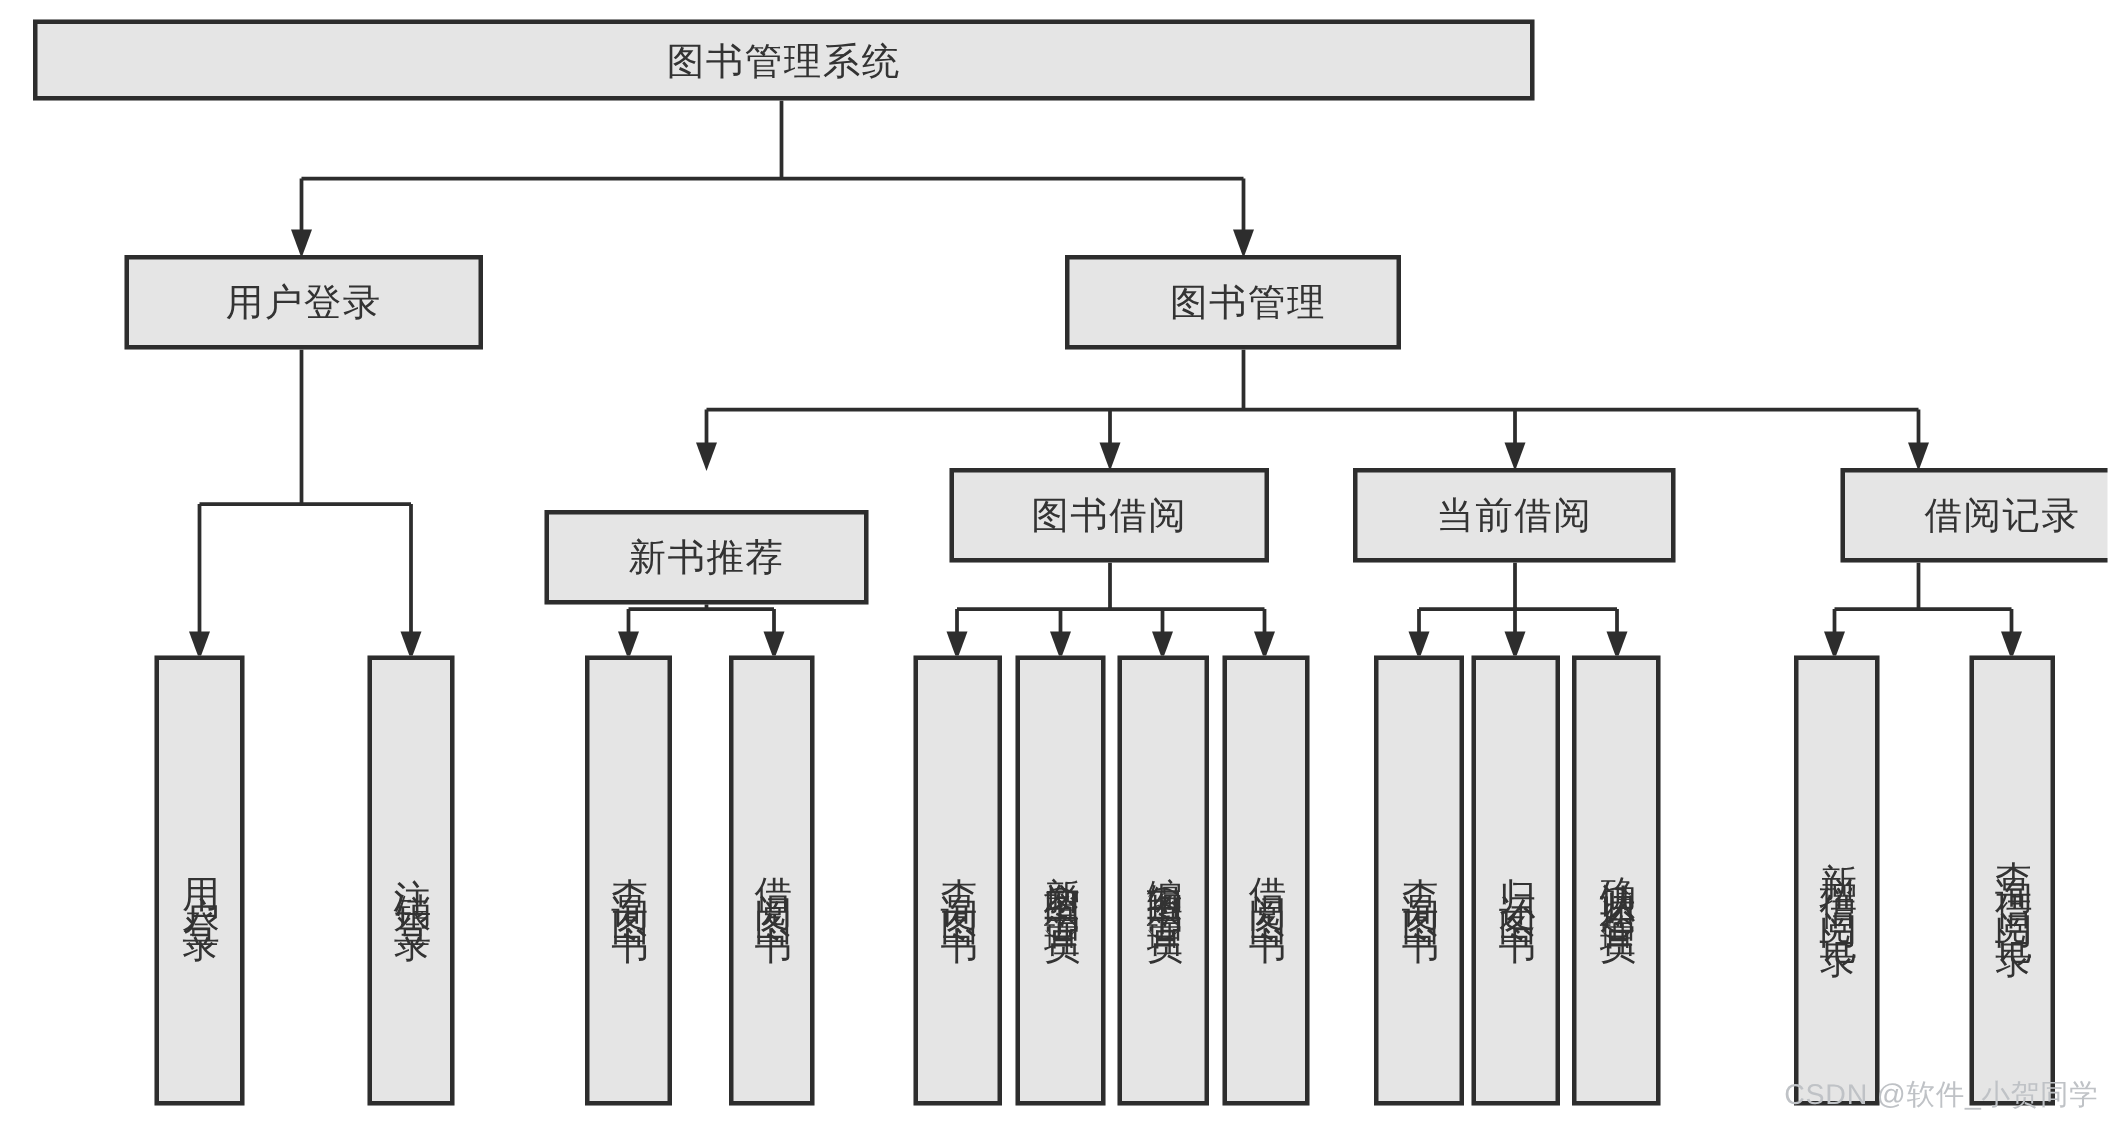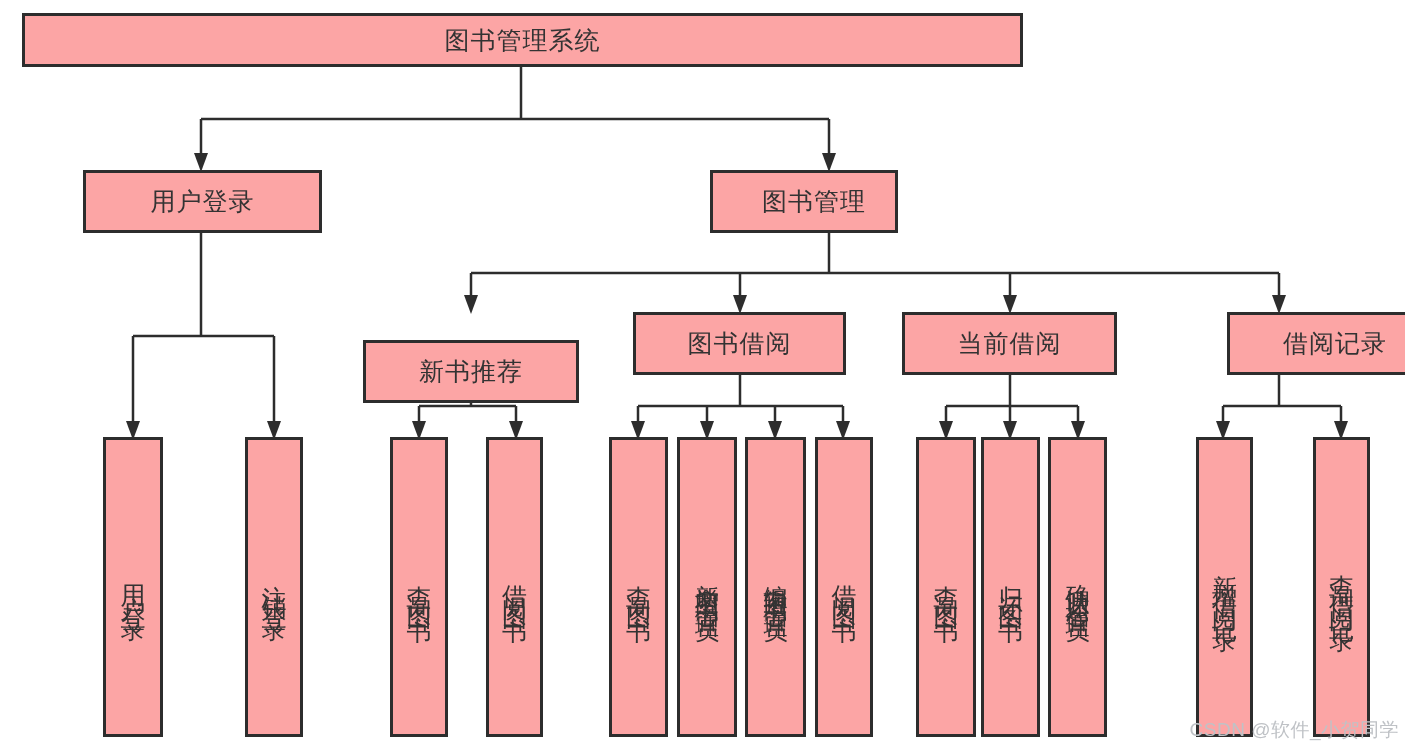--- a/index.html
+++ b/index.html
@@ -8,21 +8,21 @@
     background: var(--background, #ffffff);
     font-family: "Liberation Sans", sans-serif;
     overflow: hidden;
   }
   .stage { position: relative; width: 1405px; height: 747px; }
   .wires { position: absolute; left: 0; top: 0; }
   .wires path { stroke: var(--line, #2d2d2d); stroke-width: 2.5; fill: none; }
   .wires polygon { fill: var(--line, #2d2d2d); stroke: none; }
   .node {
     position: absolute; box-sizing: border-box;
-    background: #fca5a5;
+    background: #e5e5e5;
     border: 3px solid var(--border, #2d2d2d);
     display: flex; align-items: center; justify-content: center;
     color: var(--text, #333333);
     font-size: 25px; letter-spacing: 1px;
     white-space: nowrap;
   }
   .leaf {
     writing-mode: vertical-rl;
     text-orientation: mixed;
     white-space: normal;
@@ -68,21 +68,21 @@
     <polygon points="939,421 953,421 946,440"></polygon>
     <polygon points="1003,421 1017,421 1010,440"></polygon>
     <polygon points="1071,421 1085,421 1078,440"></polygon>
     <polygon points="1216,421 1230,421 1223,440"></polygon>
     <polygon points="1334,421 1348,421 1341,440"></polygon>
   </svg>
 
   <div class="node" style="left:22px; top:13px; width:1001px; height:54px;">图书管理系统</div>
 
   <div class="node" style="left:83px; top:170px; width:239px; height:63px;">用户登录</div>
-  <div class="node" style="left:710px; top:170px; width:188px; height:63px;padding-left:20px;">图书管理</div>
+  <div class="node" style="left:710px; top:170px; width:224px; height:63px;padding-left:20px;">图书管理</div>
 
   <div class="node" style="left:363px; top:312px; width:216px; height:63px;margin-top:28px;">新书推荐</div>
   <div class="node" style="left:902px; top:312px; width:215px; height:63px;">当前借阅</div>
   <div class="node" style="left:633px; top:312px; width:213px; height:63px;">图书借阅</div>
   <div class="node" style="left:1227px; top:312px; width:216px; height:63px;">借阅记录</div>
 
   <div class="node leaf" style="left:103px; top:437px; width:60px; height:300px;">用户登录</div>
   <div class="node leaf" style="left:245px; top:437px; width:58px; height:300px;">注销登录</div>
   <div class="node leaf" style="left:390px; top:437px; width:58px; height:300px;">查询图书</div>
   <div class="node leaf" style="left:486px; top:437px; width:57px; height:300px;">借阅图书</div>

